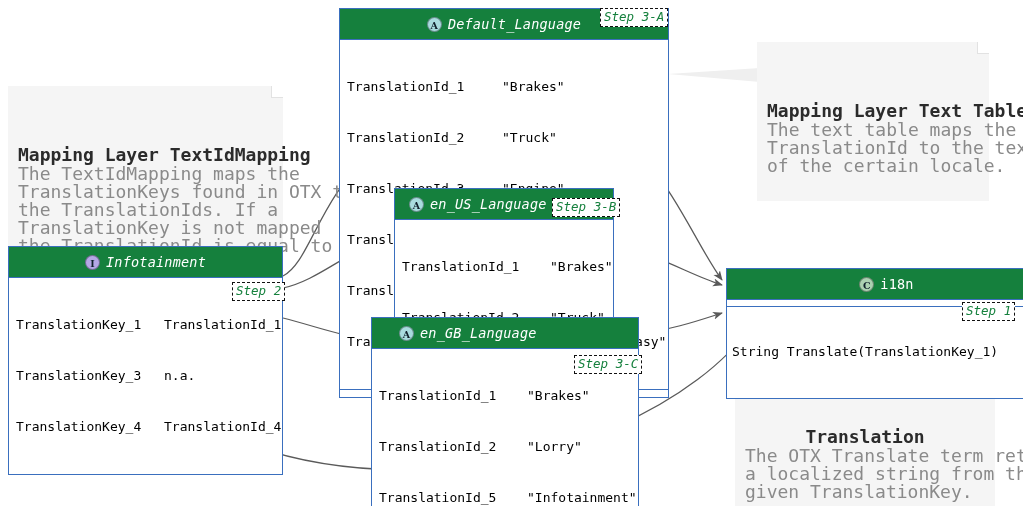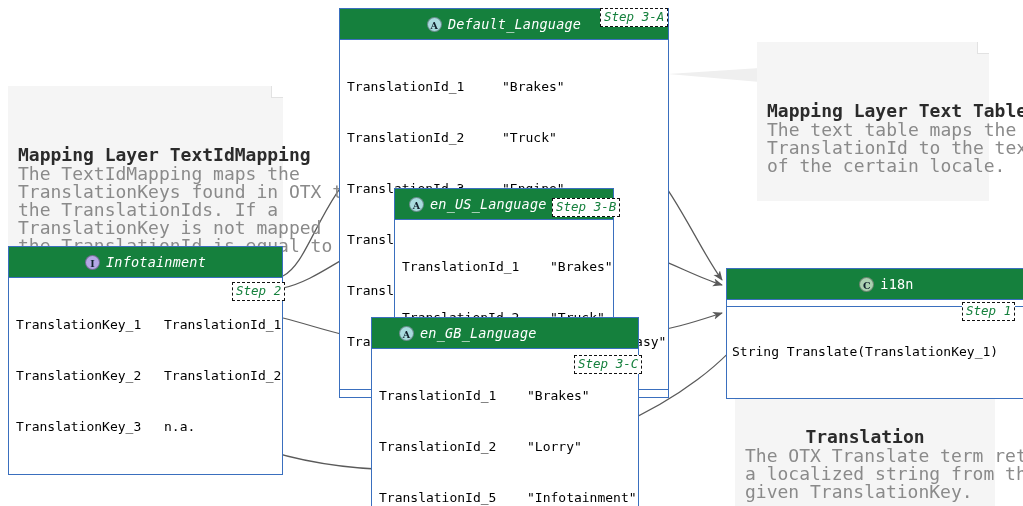--- a/index.html
+++ b/index.html
@@ -206,22 +206,22 @@
 
   </div>
   <div class="steptag" style="left:574px;top:315px;margin-top:40px;">Step 3-C</div>
 
   <div class="umlbox" style="left:8px;top:246px;width:275px;">
     <div class="uml-header">
       <span class="stereo iface">I</span><span class="tname">Infotainment</span>
     </div>
     <div class="uml-body">
       <span class="row"><span class="col2" style="width:148px">TranslationKey_1</span><span>TranslationId_1</span></span>
-      <span class="row"><span class="col2" style="width:148px">TranslationKey_2</span><span>TranslationId_2</span></span>
       <span class="row"><span class="col2" style="width:148px">TranslationKey_3</span><span>n.a.</span></span>
+      <span class="row"><span class="col2" style="width:148px">TranslationKey_4</span><span>TranslationId_4</span></span>
     </div>
 
   </div>
   <div class="steptag" style="left:232px;top:244px;margin-top:38px;">Step 2</div>
 
   <div class="umlbox" style="left:726px;top:268px;width:321px;">
     <div class="uml-header">
       <span class="stereo cls">C</span><span class="tname concrete">i18n</span>
     </div>
     <div class="uml-foot" style="border-top:1px solid #3a6fbe;height:6px;"></div>

